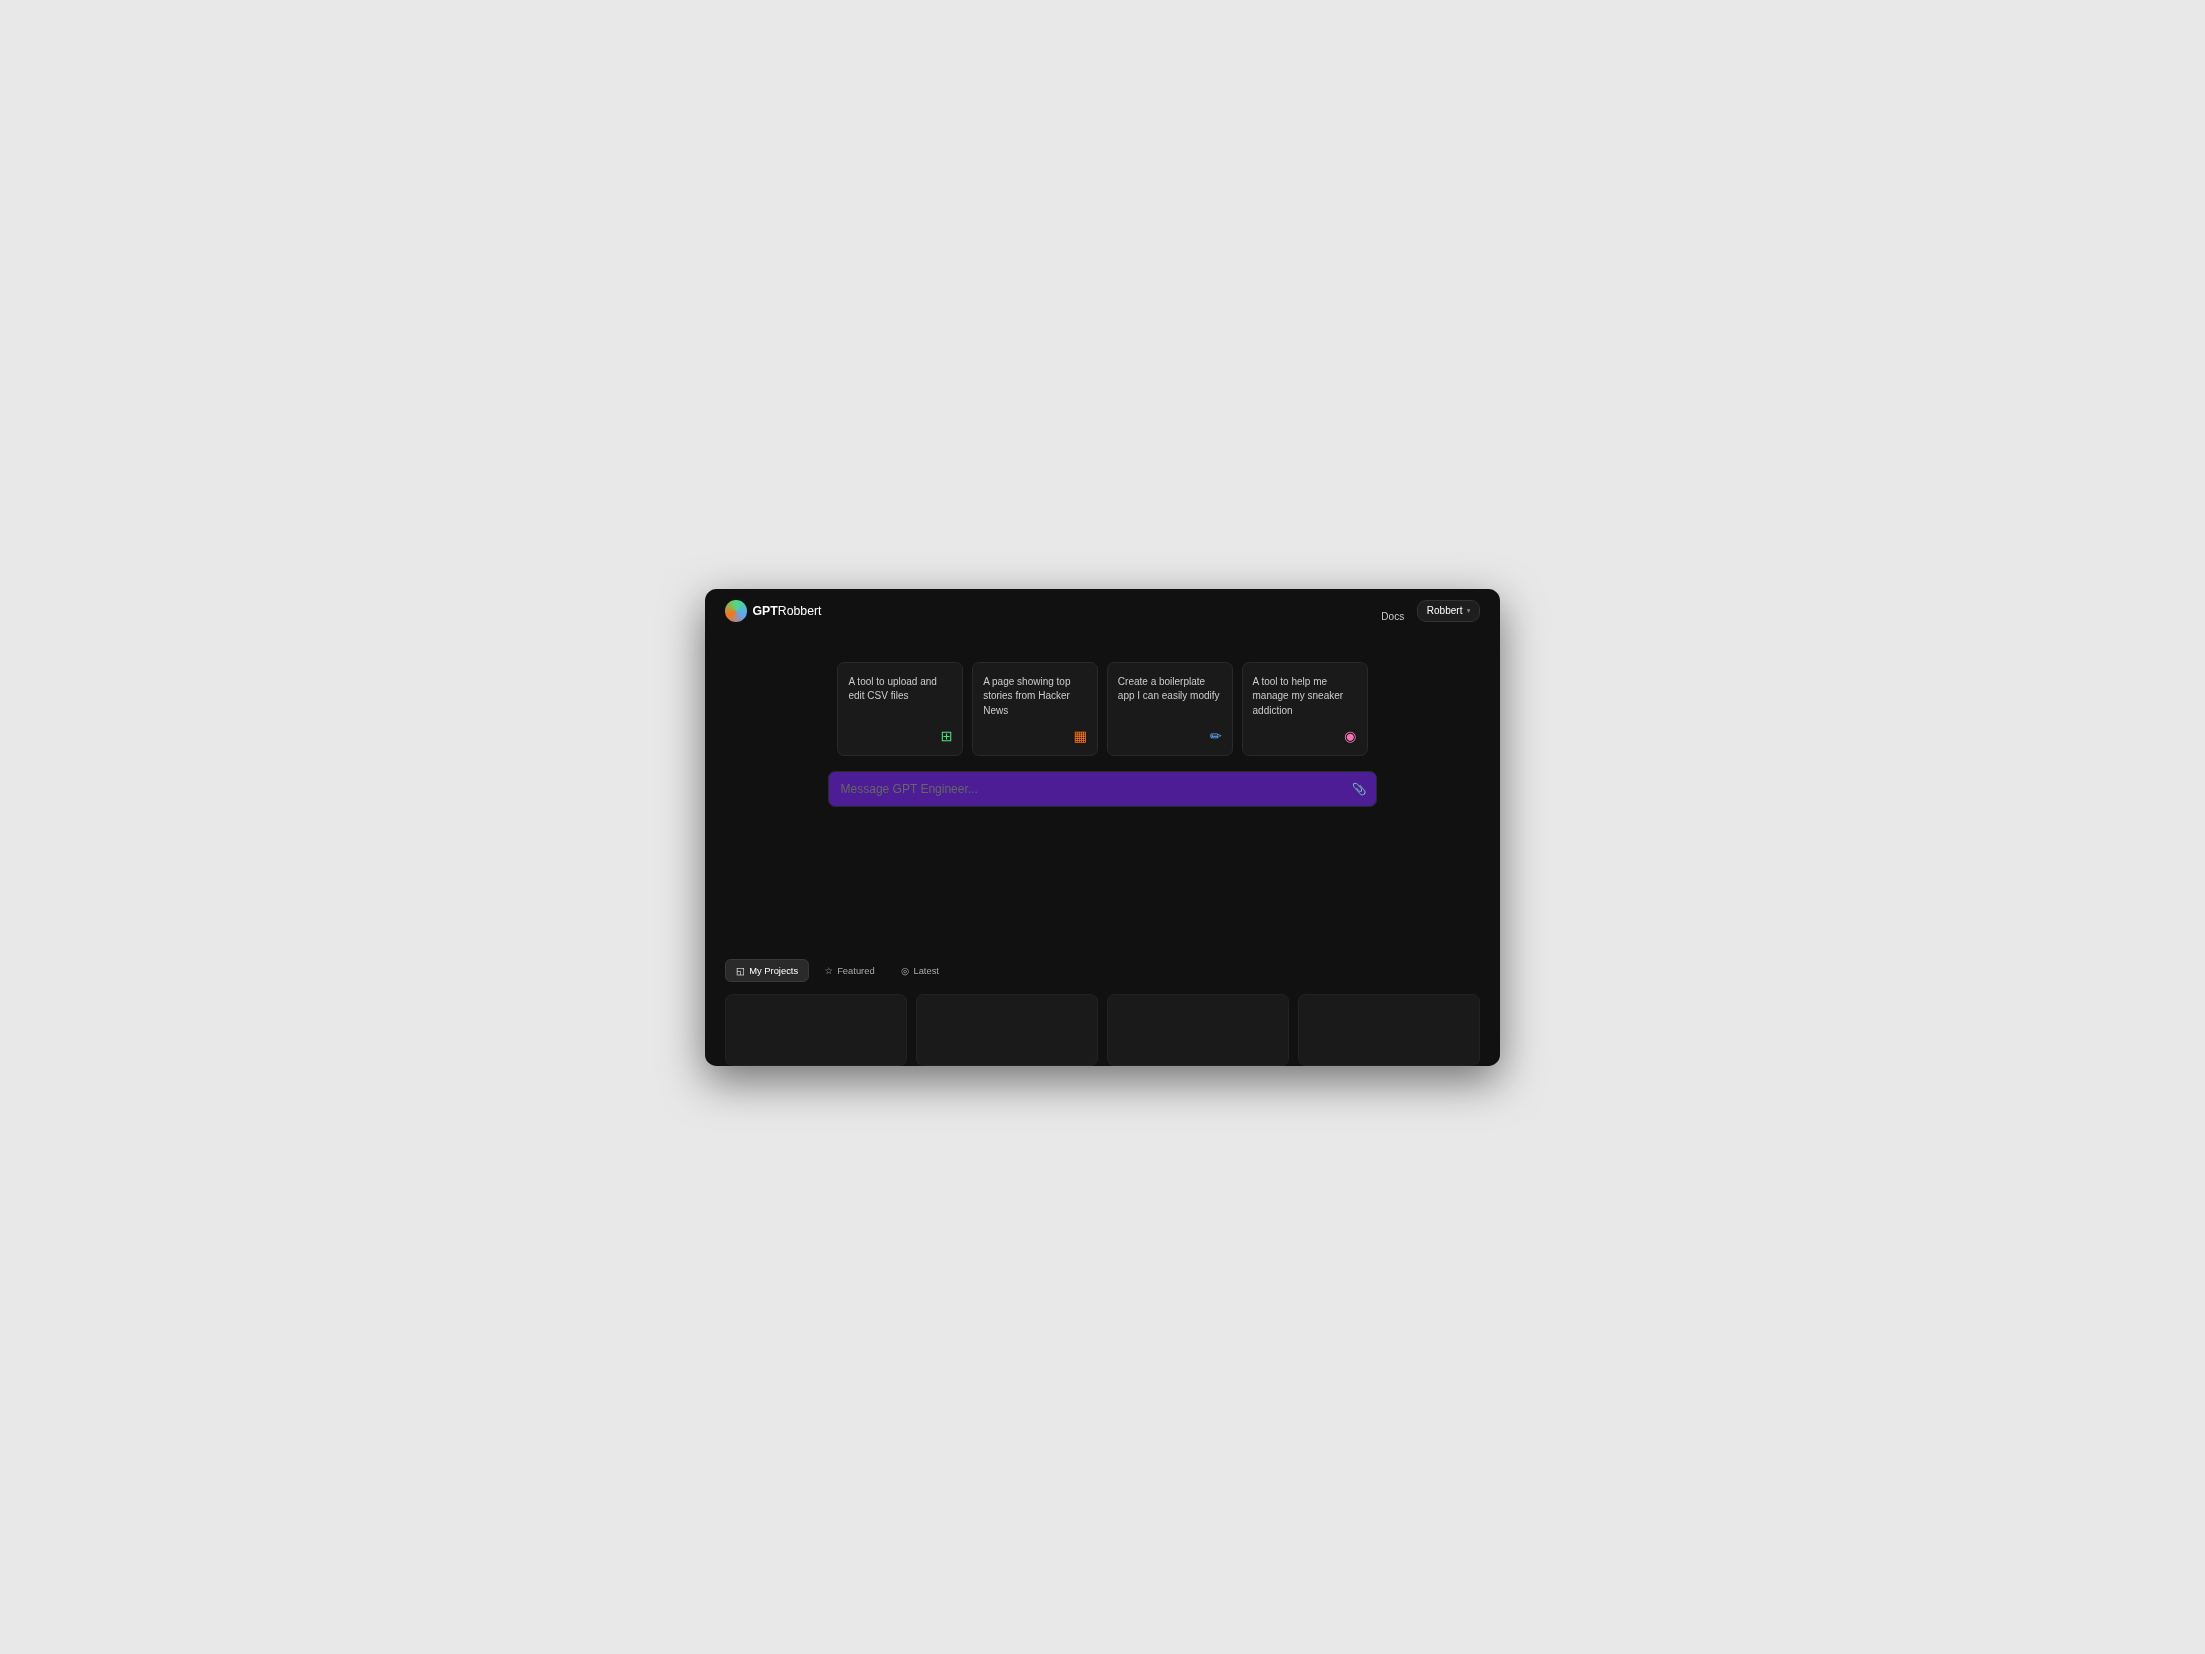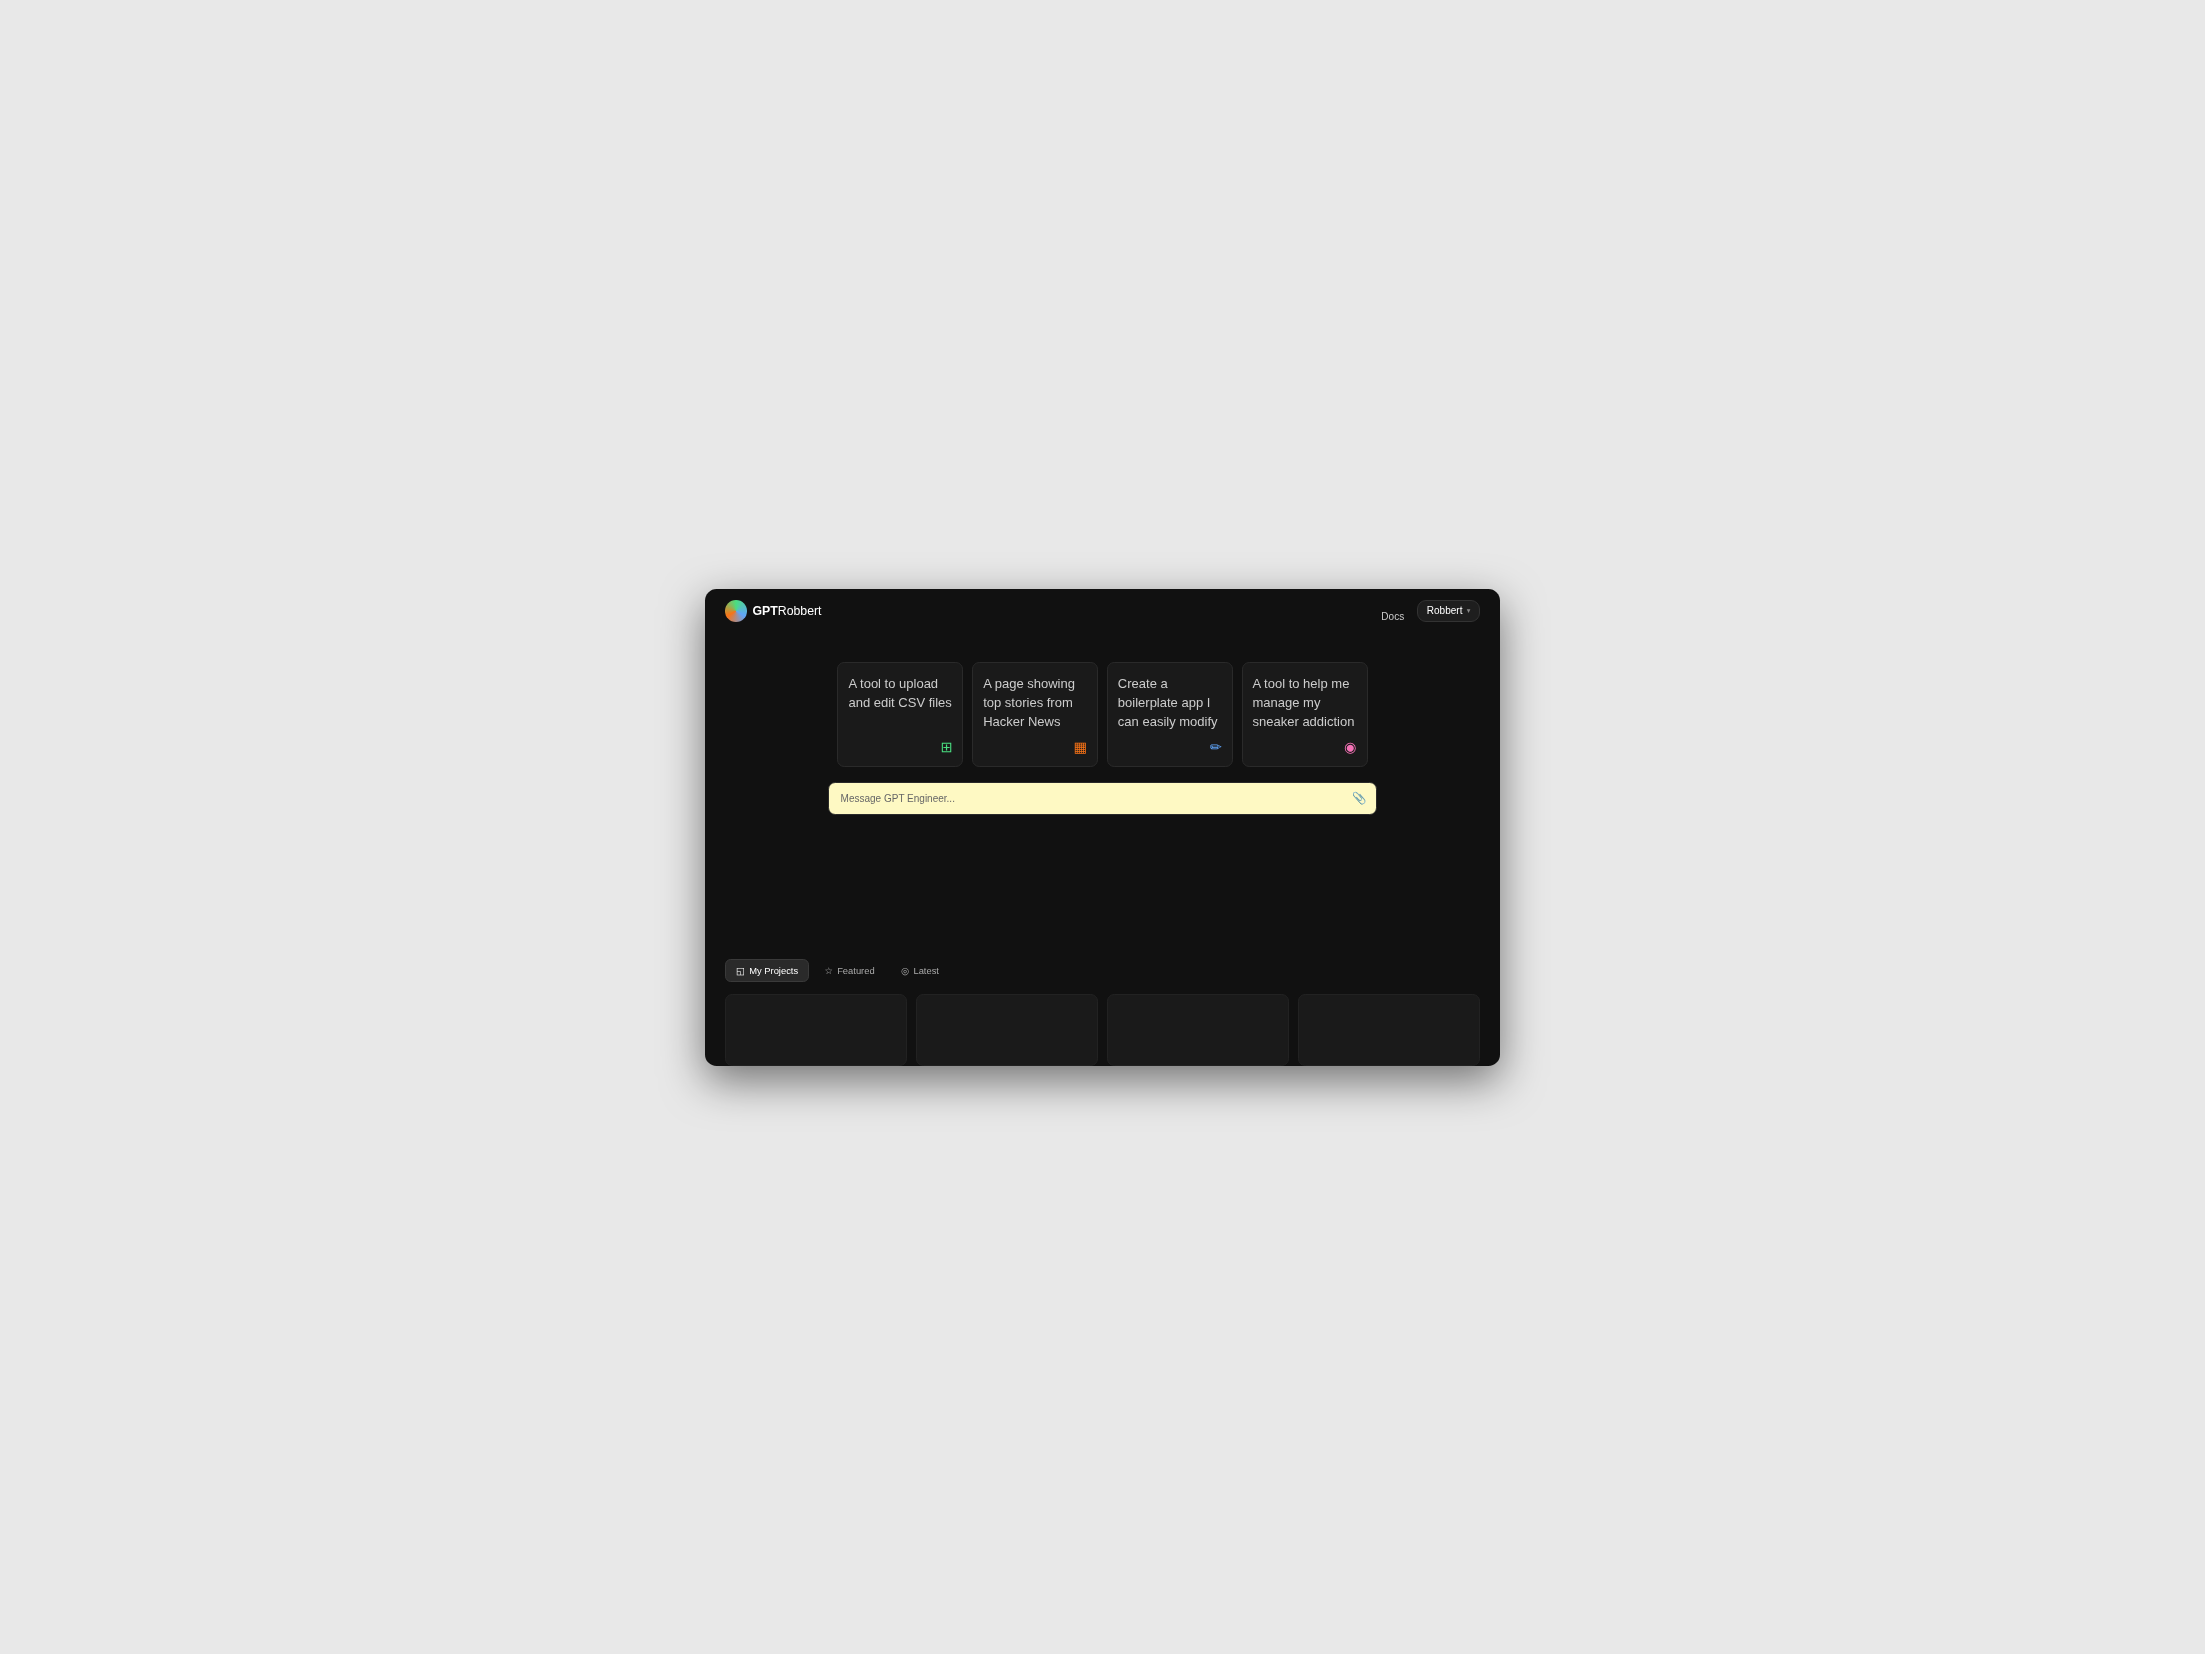--- a/index.html
+++ b/index.html
@@ -131,47 +131,47 @@
       width: 126px;
       min-height: 94px;
       display: flex;
       flex-direction: column;
       justify-content: space-between;
       cursor: pointer;
       transition: border-color 0.2s;
     }
 
     .card-text {
-      font-size: 13px;
+      font-size: 10px;
       color: #cccccc;
       line-height: 1.45;
     }
 
     .card-icon {
       font-size: 14.4px;
       margin-top: 7.2px;
       display: flex;
       justify-content: flex-end;
     }
 
     
     .message-input-container {
       width: 100%;
       max-width: 549px;
       position: relative;
     }
 
     .message-input {
       width: 100%;
-      background: #fef9c3;
+      background: #4c1d95;
       border: 0.7px solid #2a2a2a;
       border-radius: 7.2px;
       padding: 10px 32px 10px 11.6px;
       color: #888888;
-      font-size: 10px;
+      font-size: 12px;
       outline: none;
     }
 
     .message-input::placeholder {
       color: #666;
     }
 
     .attach-icon {
       position: absolute;
       right: 10px;

